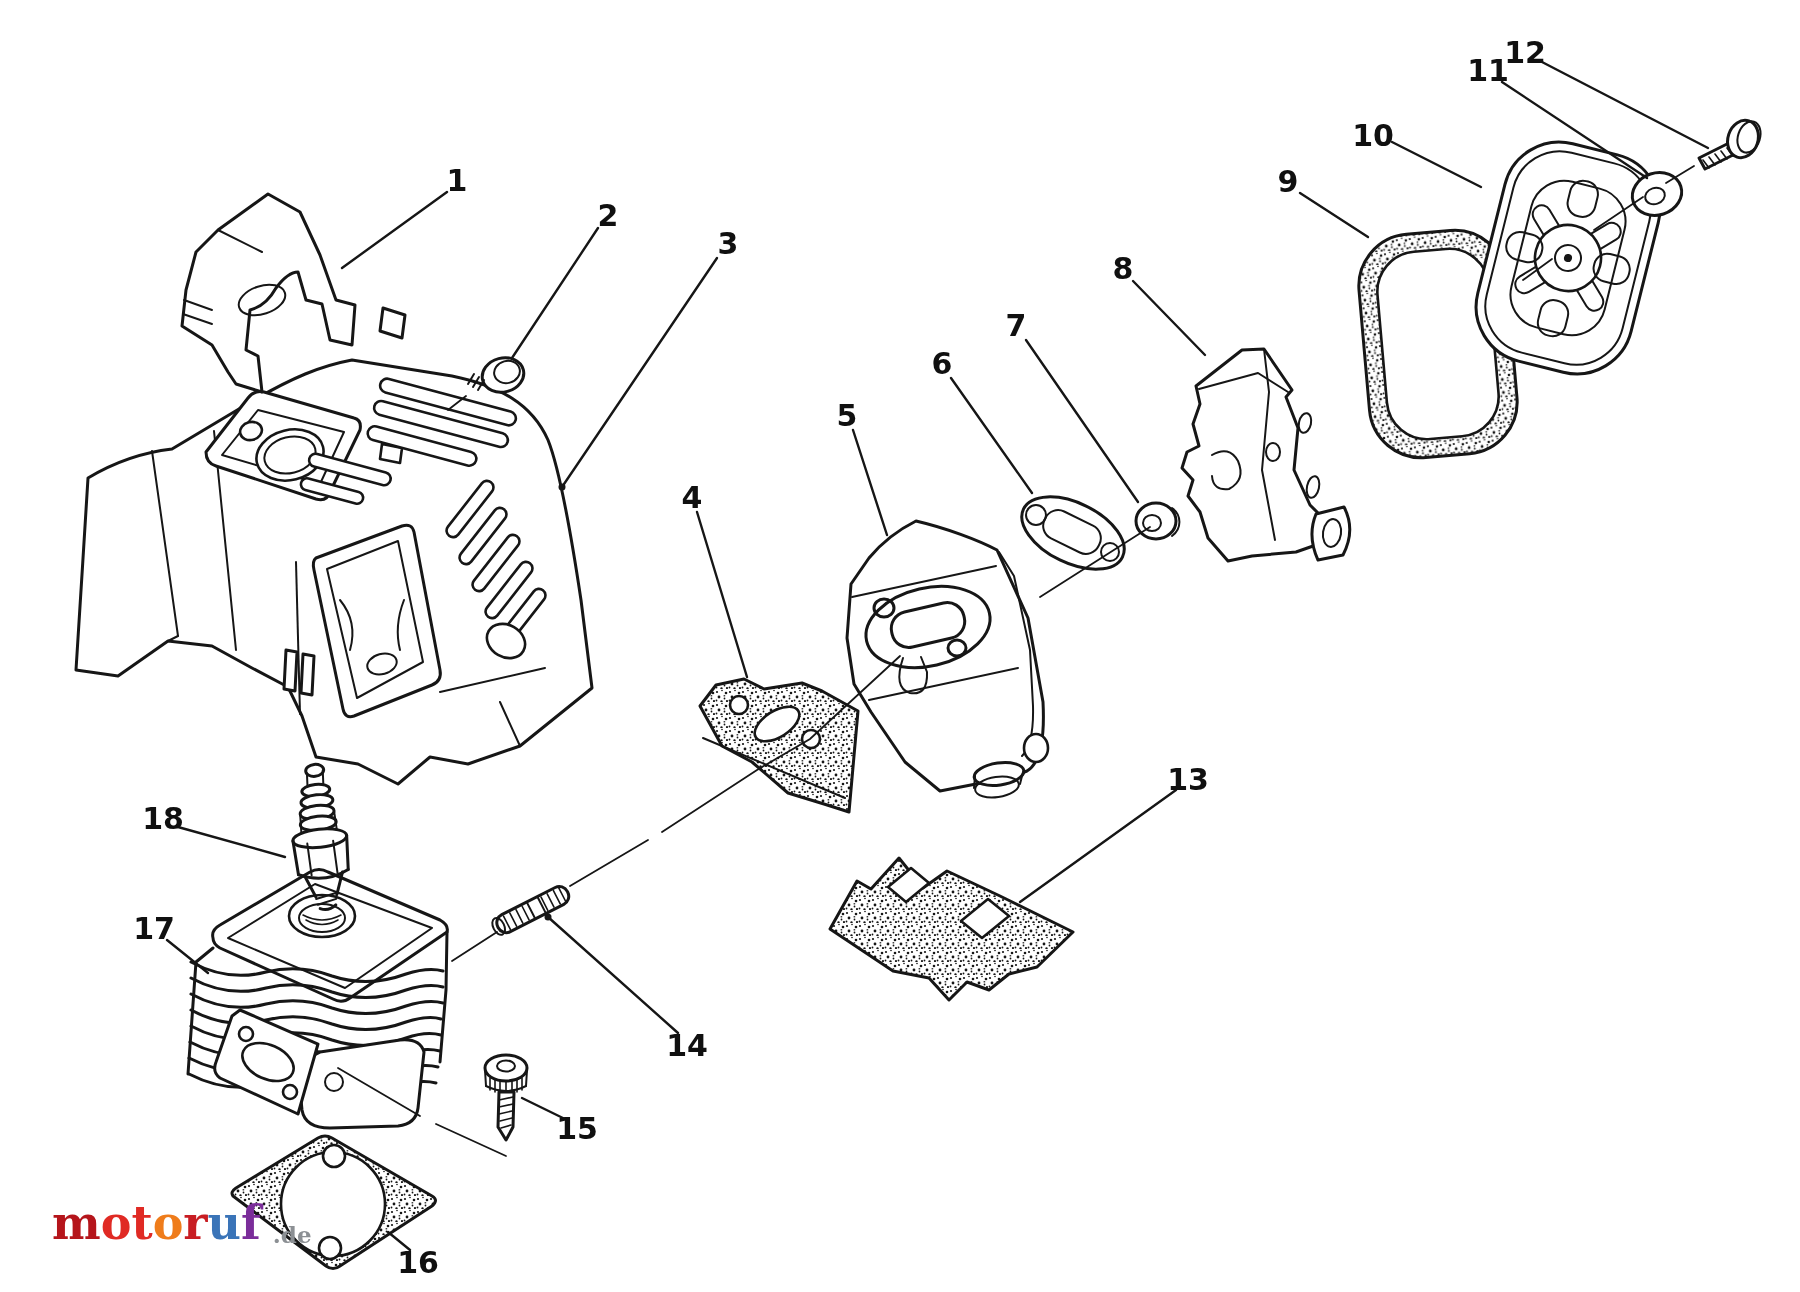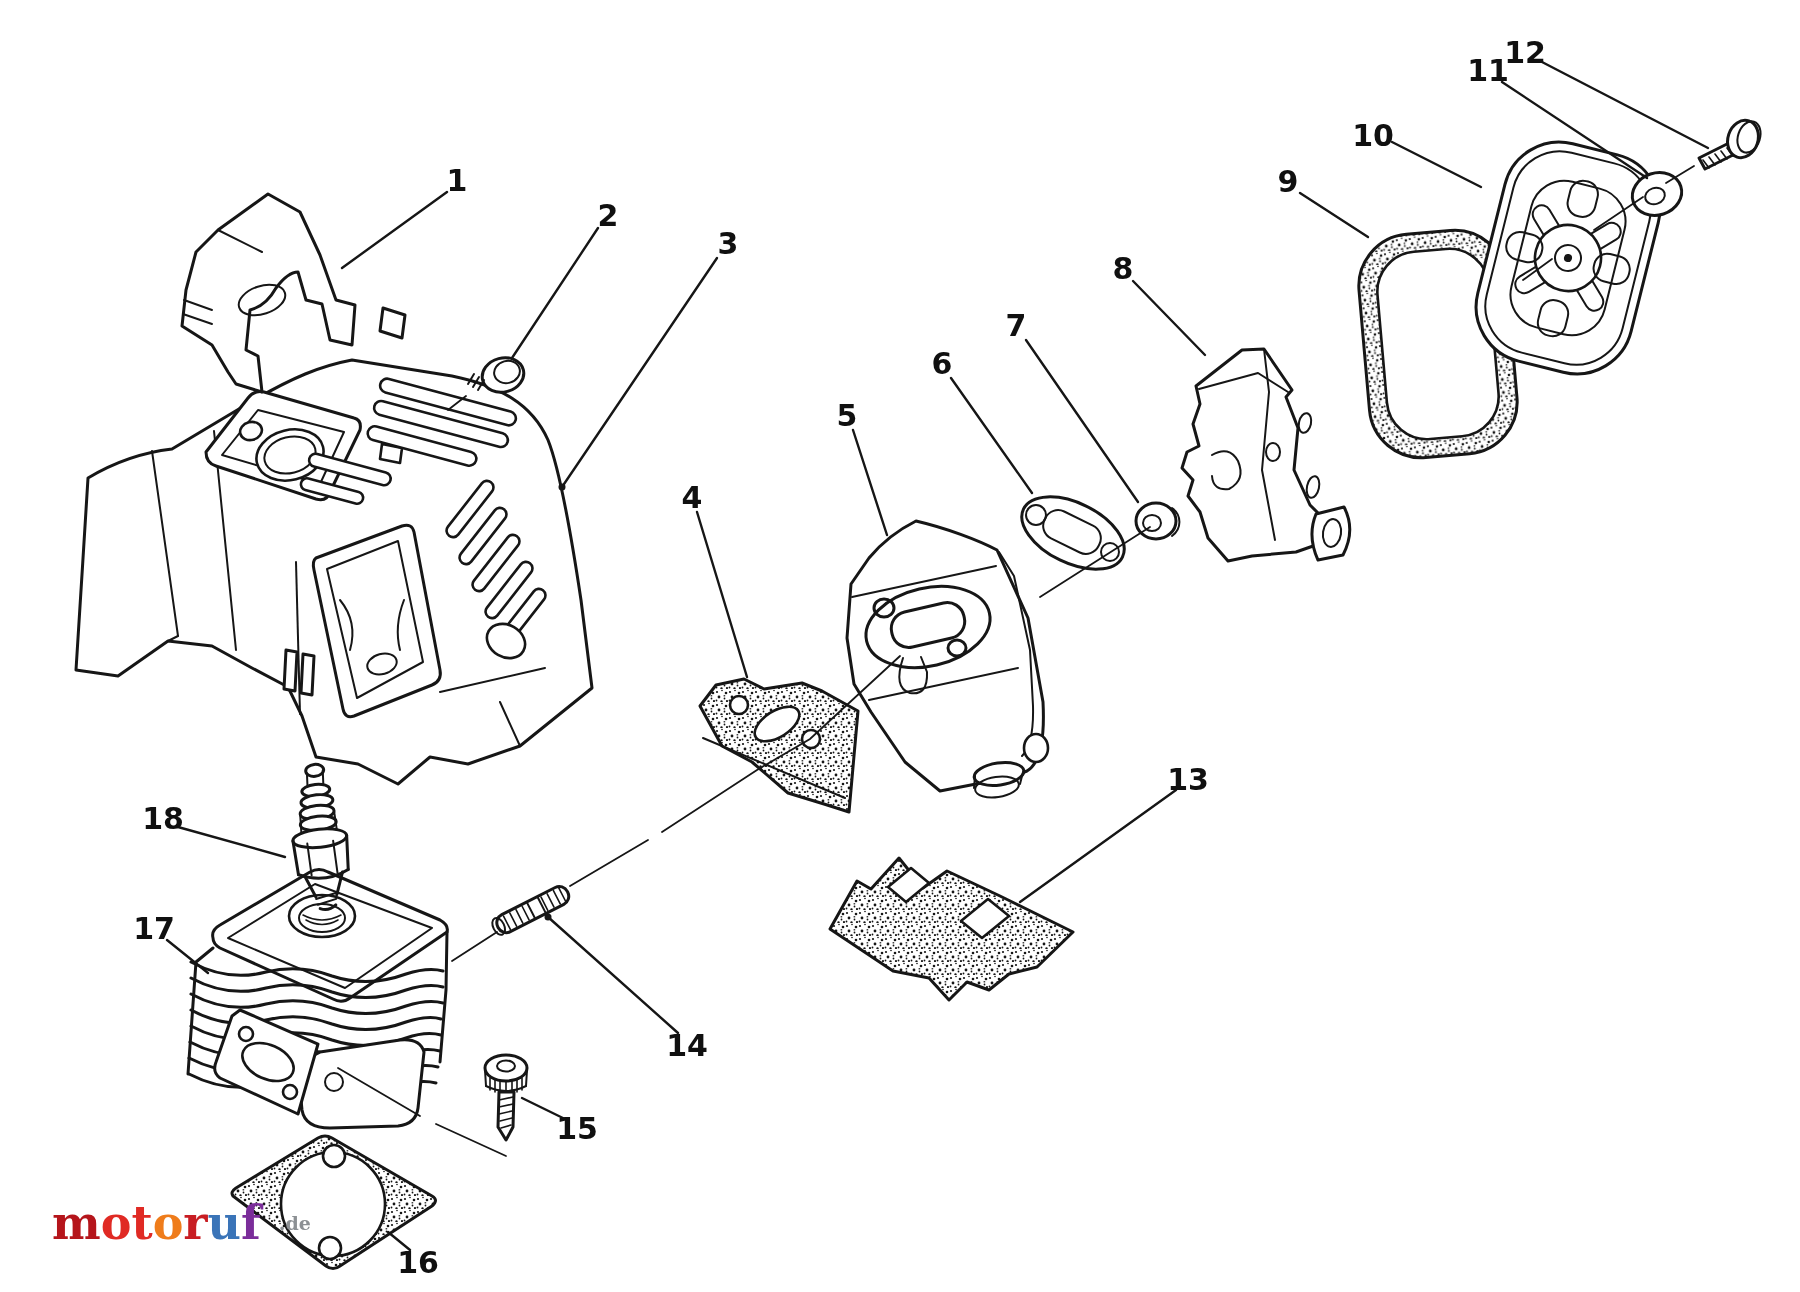--- a/index.html
+++ b/index.html
@@ -10,24 +10,24 @@
   .o3{stroke:#161616;stroke-width:3;fill:#ffffff;stroke-linejoin:round;stroke-linecap:round;}
   .l3{stroke:#161616;stroke-width:3;fill:none;stroke-linejoin:round;stroke-linecap:round;}
   .l2{stroke:#161616;stroke-width:2;fill:none;stroke-linejoin:round;stroke-linecap:round;}
   .l16{stroke:#161616;stroke-width:1.6;fill:none;stroke-linecap:round;}
   .sp{stroke:#161616;stroke-width:3;fill:url(#speck);stroke-linejoin:round;}
   .w{fill:#ffffff;stroke:#161616;stroke-width:2.6;stroke-linejoin:round;}
   .th{stroke:#161616;stroke-width:1.8;fill:none;stroke-linecap:round;}
   .leader{stroke:#161616;stroke-width:2.4;stroke-linecap:round;}
   text.callout{font-family:"DejaVu Sans",sans-serif;font-weight:700;font-size:30px;fill:#101010;}
   
-  .watermark{position:absolute;left:52px;top:1200px;display:flex;align-items:center;
+  .watermark{position:absolute;left:52px;top:1200px;display:flex;align-items:flex-end;
              font-family:"DejaVu Serif",serif;font-weight:700;}
   .watermark .main{font-size:46px;letter-spacing:0px;line-height:1;}
-  .watermark .suffix{font-size:19px;margin-left:18px;line-height:1;}
+  .watermark .suffix{font-size:23px;margin-left:12px;line-height:1;}
 </style>
 </head>
 <body>
 
 <div class="stage">
   <svg width="1800" height="1292" viewBox="0 0 1800 1292">
     <defs>
       <pattern id="speck" width="13" height="13" patternUnits="userSpaceOnUse">
         <rect width="13" height="13" fill="#ffffff"></rect>
         <circle cx="2" cy="3" r="1.1" fill="#151515"></circle>

